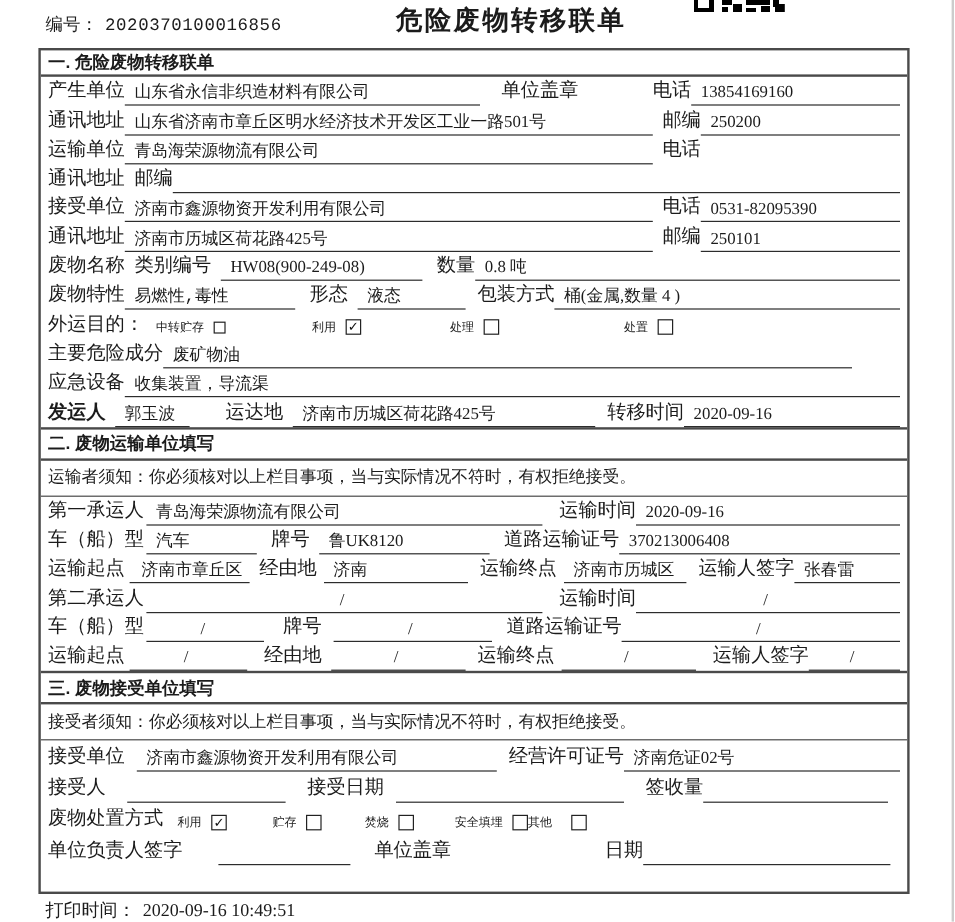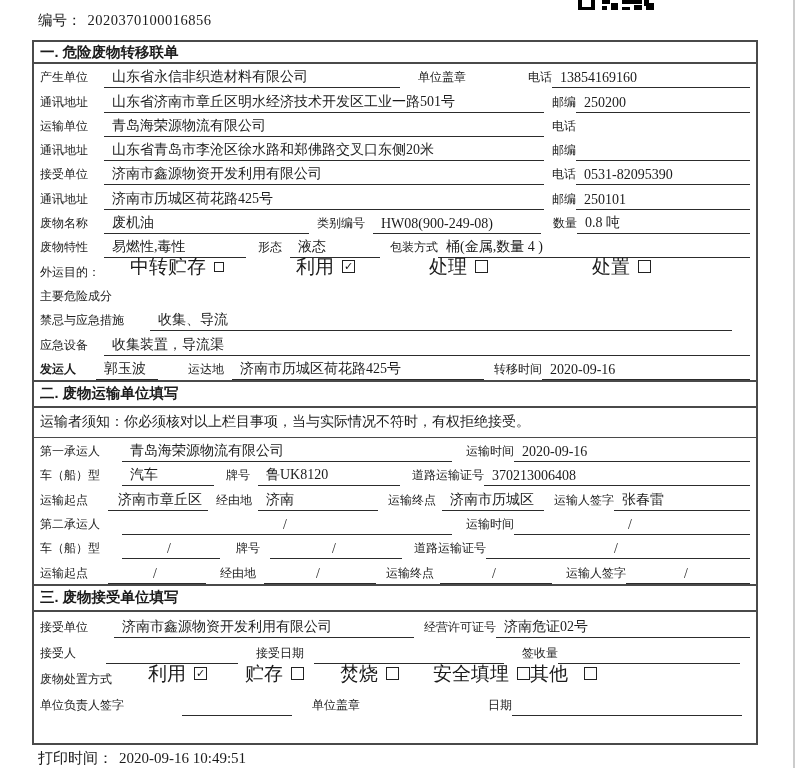--- a/index.html
+++ b/index.html
@@ -2,63 +2,64 @@
 <html><head>
 <meta charset="utf-8">
 <style>
   html,body{margin:0;padding:0;background:#ffffff;}
   body{width:796px;height:768px;overflow:hidden;
        font-family:"Liberation Serif","DejaVu Serif",serif;color:#1b1b1b;}
   .page{position:relative;width:796px;height:768px;background:#fff;}
 
   
   .serial{position:absolute;left:38px;top:11px;font-size:14.5px;white-space:nowrap;}
-  .serial .num{margin-left:6px;letter-spacing:.5px;}
+  .serial .num{margin-left:6px;letter-spacing:.5px;font-family:Liberation Mono, monospace;}
   .doc-title{position:absolute;left:330px;top:2px;font-size:22px;font-weight:bold;
              font-family:"Liberation Sans","DejaVu Sans",sans-serif;letter-spacing:2px;white-space:nowrap;}
   .qr{position:absolute;left:578px;top:0;}
 
   
   .form-table{position:absolute;left:32px;top:40px;width:726px;height:705px;
               border:2px solid #4a4a4a;box-sizing:border-box;background:#fff;overflow:hidden;}
   .sec-head{display:flex;align-items:center;height:22px;padding:0 6px;
             font-family:"Liberation Sans","DejaVu Sans",sans-serif;
             font-weight:bold;font-size:14.5px;border-bottom:2px solid #4a4a4a;box-sizing:border-box;}
   .sec-head.h1,.sec-head.h2{height:28px;border-top:2px solid #4a4a4a;}
   .sec-note{display:flex;align-items:center;height:30px;padding:0 6px;font-size:14px;
             border-bottom:1.5px solid #4a4a4a;box-sizing:border-box;white-space:nowrap;}
   .row{display:flex;align-items:flex-end;padding:0 6px;box-sizing:border-box;}
   .sec0-row,.sec1-row{height:24.3px;}
   .sec2-row{height:26px;}
-  .lbl{white-space:nowrap;font-size:12px;padding-bottom:2px;flex:0 0 auto;}
+  .lbl{white-space:nowrap;font-size:16px;padding-bottom:2px;flex:0 0 auto;}
   .val{border-bottom:1px solid #2c2c2c;font-size:14px;white-space:nowrap;overflow:hidden;
        padding:0 4px 1px 8px;box-sizing:border-box;min-height:17px;flex:0 0 auto;}
   .val.fill{flex:1 1 auto;}
   .val.slash{text-align:center;padding-left:0;}
   .ck{display:inline-flex;align-items:center;gap:8px;padding-bottom:3px;flex:0 0 auto;}
-  .ck-lab{font-size:19px;white-space:nowrap;}
+  .ck-lab{font-size:10px;white-space:nowrap;}
   .box{width:11px;height:11px;border:1.5px solid #222;display:inline-flex;align-items:center;
        justify-content:center;font-size:11px;font-weight:bold;line-height:1;color:#111;
        font-family:"DejaVu Sans",sans-serif;box-sizing:content-box;}
   .box.small{width:8px;height:8px;}
 
   
   .print-time{position:absolute;left:38px;top:749px;font-size:15px;white-space:nowrap;}
   .print-time .num{margin-left:6px;}
   .page-edge{position:absolute;right:1px;top:0;width:2px;height:768px;background:#cccccc;}
 </style>
 </head>
 <body>
 
 <div class="page">
 
   <div class="serial">
     <span>编号：</span><span class="num">2020370100016856</span>
   </div>
 
+  <div class="doc-title">危险废物转移联单</div>
 
   <svg class="qr" width="76" height="10" viewBox="0 0 76 10" shape-rendering="crispEdges" aria-hidden="true">
     <g fill="#000000">
       <rect x="0" y="0" width="4" height="10"></rect>
         <rect x="13" y="0" width="4" height="10"></rect>
       <rect x="2" y="7" width="13" height="3"></rect>
         <rect x="24" y="0" width="8" height="4"></rect>
       <rect x="24" y="6" width="5" height="4"></rect>
         <rect x="33" y="3" width="7" height="7"></rect>
       <rect x="44" y="0" width="20" height="4"></rect>
@@ -86,47 +87,45 @@
         <span class="lbl" style="margin-left: 8px;">邮编</span>
         <span class="val fill">250200</span>
       </div>
       <div class="row sec0-row">
         <span class="lbl" style="width: 64px;">运输单位</span>
         <span class="val" style="width: 440px;">青岛海荣源物流有限公司</span>
         <span class="lbl" style="margin-left: 8px;">电话</span>
       </div>
       <div class="row sec0-row">
         <span class="lbl" style="width: 64px;">通讯地址</span>
-        <span class="val" style="width: 440px;">山东省青岛市李沧区徐水路和郑佛路交叉口东侧20米</span>
         <span class="lbl" style="margin-left: 8px;">邮编</span>
         <span class="val fill blank"></span>
       </div>
       <div class="row sec0-row">
         <span class="lbl" style="width: 64px;">接受单位</span>
         <span class="val" style="width: 440px;">济南市鑫源物资开发利用有限公司</span>
         <span class="lbl" style="margin-left: 8px;">电话</span>
         <span class="val fill">0531-82095390</span>
       </div>
       <div class="row sec0-row">
         <span class="lbl" style="width: 64px;">通讯地址</span>
         <span class="val" style="width: 440px;">济南市历城区荷花路425号</span>
         <span class="lbl" style="margin-left: 8px;">邮编</span>
         <span class="val fill">250101</span>
       </div>
       <div class="row sec0-row">
         <span class="lbl" style="width: 64px;">废物名称</span>
-        <span class="val" style="width: 205px;">废机油</span>
         <span class="lbl" style="margin-left: 8px;">类别编号</span>
         <span class="val" style="width: 168px; margin-left: 8px;">HW08(900-249-08)</span>
         <span class="lbl" style="margin-left: 12px;">数量</span>
         <span class="val fill">0.8 吨</span>
       </div>
       <div class="row sec0-row">
         <span class="lbl" style="width: 64px;">废物特性</span>
-        <span class="val" style="width: 142px;">易燃性,毒性</span>
+        <span class="val" style="width: 142px; font-family: Liberation Mono, monospace;">易燃性,毒性</span>
         <span class="lbl" style="margin-left: 12px;">形态</span>
         <span class="val" style="width: 90px; margin-left: 8px;">液态</span>
         <span class="lbl" style="margin-left: 10px;">包装方式</span>
         <span class="val fill">桶(金属,数量 4 )</span>
       </div>
       <div class="row sec0-row">
         <span class="lbl" style="width: 80px;">外运目的：</span>
         <span class="ck" style="margin-left: 10px;">
           <span class="ck-lab">中转贮存</span>
           <span class="box small"></span>
@@ -139,24 +138,21 @@
           <span class="ck-lab">处理</span>
           <span class="box"></span>
         </span>
         <span class="ck" style="margin-left: 104px;">
           <span class="ck-lab">处置</span>
           <span class="box"></span>
         </span>
       </div>
       <div class="row sec0-row">
         <span class="lbl" style="width: 96px;">主要危险成分</span>
-      </div>
-      <div class="row sec0-row">
-        <span class="lbl" style="width: 110px;">禁忌与应急措施</span>
-        <span class="val fill" style="margin-right: 18px;">收集、导流</span>
+        <span class="val fill" style="margin-right: 40px;">废矿物油</span>
       </div>
       <div class="row sec0-row">
         <span class="lbl" style="width: 64px;">应急设备</span>
         <span class="val fill">收集装置，导流渠</span>
       </div>
       <div class="row sec0-row">
         <span class="lbl" style="width: 52px; font-weight: bold;">发运人</span>
         <span class="val" style="width: 62px; margin-left: 4px;">郭玉波</span>
         <span class="lbl" style="margin-left: 30px;">运达地</span>
         <span class="val" style="width: 252px; margin-left: 8px;">济南市历城区荷花路425号</span>
@@ -211,20 +207,21 @@
         <span class="lbl" style="margin-left: 14px;">经由地</span>
         <span class="val slash" style="width: 112px; margin-left: 8px;">/</span>
         <span class="lbl" style="margin-left: 10px;">运输终点</span>
         <span class="val slash" style="width: 112px; margin-left: 6px;">/</span>
         <span class="lbl" style="margin-left: 14px;">运输人签字</span>
         <span class="val fill slash">/</span>
       </div>
       <div class="sec-head h2">
         <span>三. 废物接受单位填写</span>
       </div>
+      <div class="sec-note">接受者须知：你必须核对以上栏目事项，当与实际情况不符时，有权拒绝接受。</div>
       <div class="row sec2-row">
         <span class="lbl" style="width: 64px;">接受单位</span>
         <span class="val" style="width: 300px; margin-left: 10px;">济南市鑫源物资开发利用有限公司</span>
         <span class="lbl" style="margin-left: 10px;">经营许可证号</span>
         <span class="val fill">济南危证02号</span>
       </div>
       <div class="row sec2-row">
         <span class="lbl" style="width: 52px;">接受人</span>
         <span class="val blank" style="width: 132px; margin-left: 14px;"></span>
         <span class="lbl" style="margin-left: 18px;">接受日期</span>

